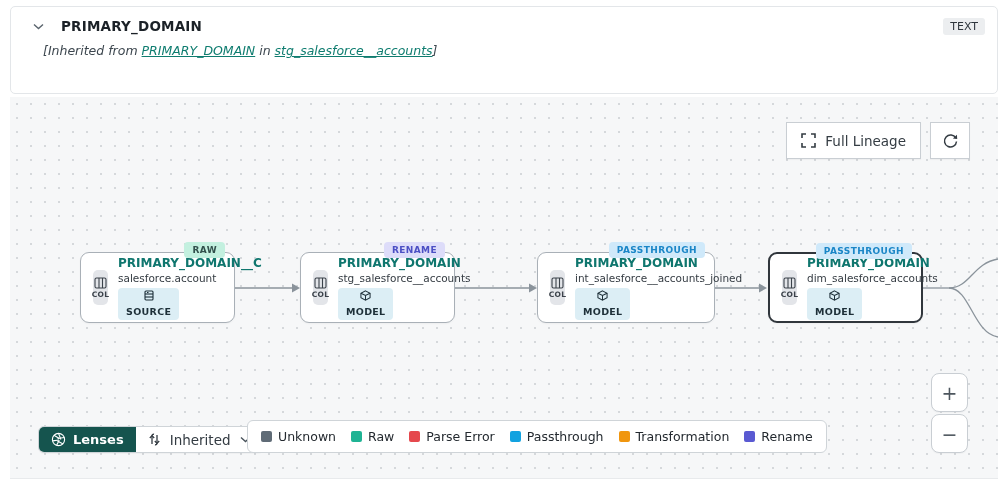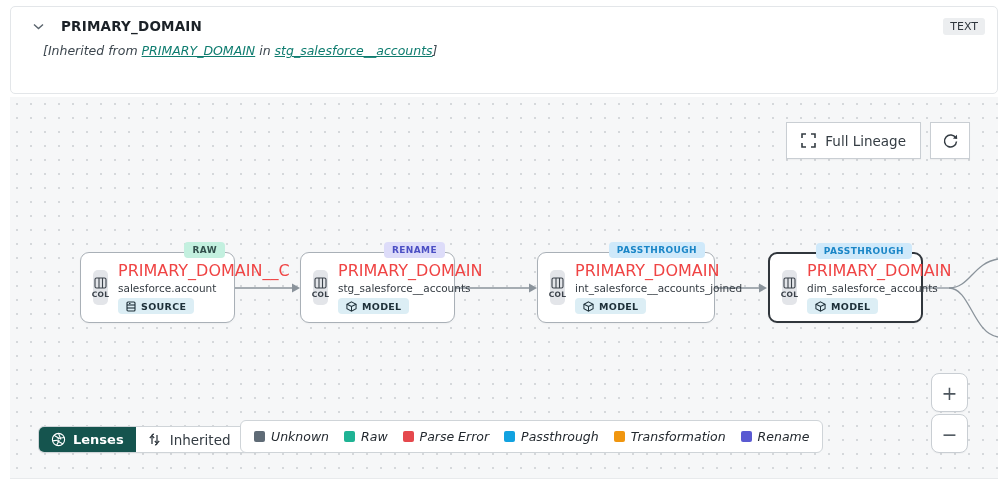--- a/index.html
+++ b/index.html
@@ -44,37 +44,37 @@
   .node-badge { position:absolute; top:-11px; right:9px; font-size:9px; font-weight:600;
     letter-spacing:.4px; padding:3px 8px; border-radius:4px; }
   .node-badge.raw { background:#c3f0df; color:#32504c; }
   .node-badge.rename { background:#dddcf9; color:#4b4fc4; }
   .node-badge.passthrough { background:#cfe9fa; color:#1b86c7; }
   .col-box { width:15px; height:35px; background:#e3e5e9; border-radius:5px;
     display:flex; flex-direction:column; align-items:center; justify-content:center;
     gap:1px; flex:0 0 auto; margin-right:10px; }
   .col-box .col-label { font-size:7.5px; font-weight:bold; color:#3b424a; letter-spacing:.3px; }
   .node-main { display:flex; flex-direction:column; gap:2px; min-width:0; }
-  .node-title { font-size:16px; font-weight:400; color:#ef4444; white-space:nowrap; }
+  .node-title { font-size:12px; font-weight:700; color:#0f766e; white-space:nowrap; }
   .node-sub { font-size:10.5px; color:#343b42; white-space:nowrap; }
   .kind-badge { align-self:flex-start; margin-top:2px; background:#dceef5; color:#1d2f38;
     font-size:9.5px; font-weight:600; letter-spacing:.3px; padding:2.5px 8px; border-radius:4px;
-    display:flex; align-items:center; gap:5px; }
+    display:flex; align-items:center; gap:5px;flex-direction:column; }
 
   
   .lens-group { position:absolute; left:28px; bottom:25px; height:27px; display:flex;
     border:1px solid #cfd4d8; border-radius:6px; overflow:hidden; background:#fff;
     box-shadow:0 1px 1px rgba(0,0,0,.03); }
   .lens-btn { background:#15544e; color:#fff; border:none; display:flex; align-items:center;
     gap:7px; padding:0 12px; font-size:13px; font-weight:600; cursor:pointer; font-family:inherit; }
   .lens-select { background:#fff; border:none; display:flex; align-items:center; gap:9px;
     padding:0 12px; font-size:13.5px; color:#333b42; cursor:pointer; font-family:inherit; }
-  .legend { position:absolute; left:230px; bottom:25px; height:33px; background:#fff;
+  .legend { position:absolute; left:237px; bottom:25px; height:33px; background:#fff;
     border:1px solid #cfd4d8; border-radius:6px; display:flex; 
-    gap:15px; padding:0 13px;font-style:italic; }
+    gap:15px; padding:0 13px; }
   .legend-item { display:flex; align-items:center; gap:6px; font-size:12.5px; color:#23292f; }
   .swatch { width:11px; height:11px; border-radius:2px; flex:0 0 auto; }
 
   .zoom-ctl { position:absolute; right:30px; bottom:25px; display:flex; flex-direction:column; gap:2px; }
   .zoom-ctl .btn { width:37px; height:39px; font-size:19px; color:#4d565e; border-radius:8px; }
 
   svg { display:block; }
 </style>
 </head>
 <body>

